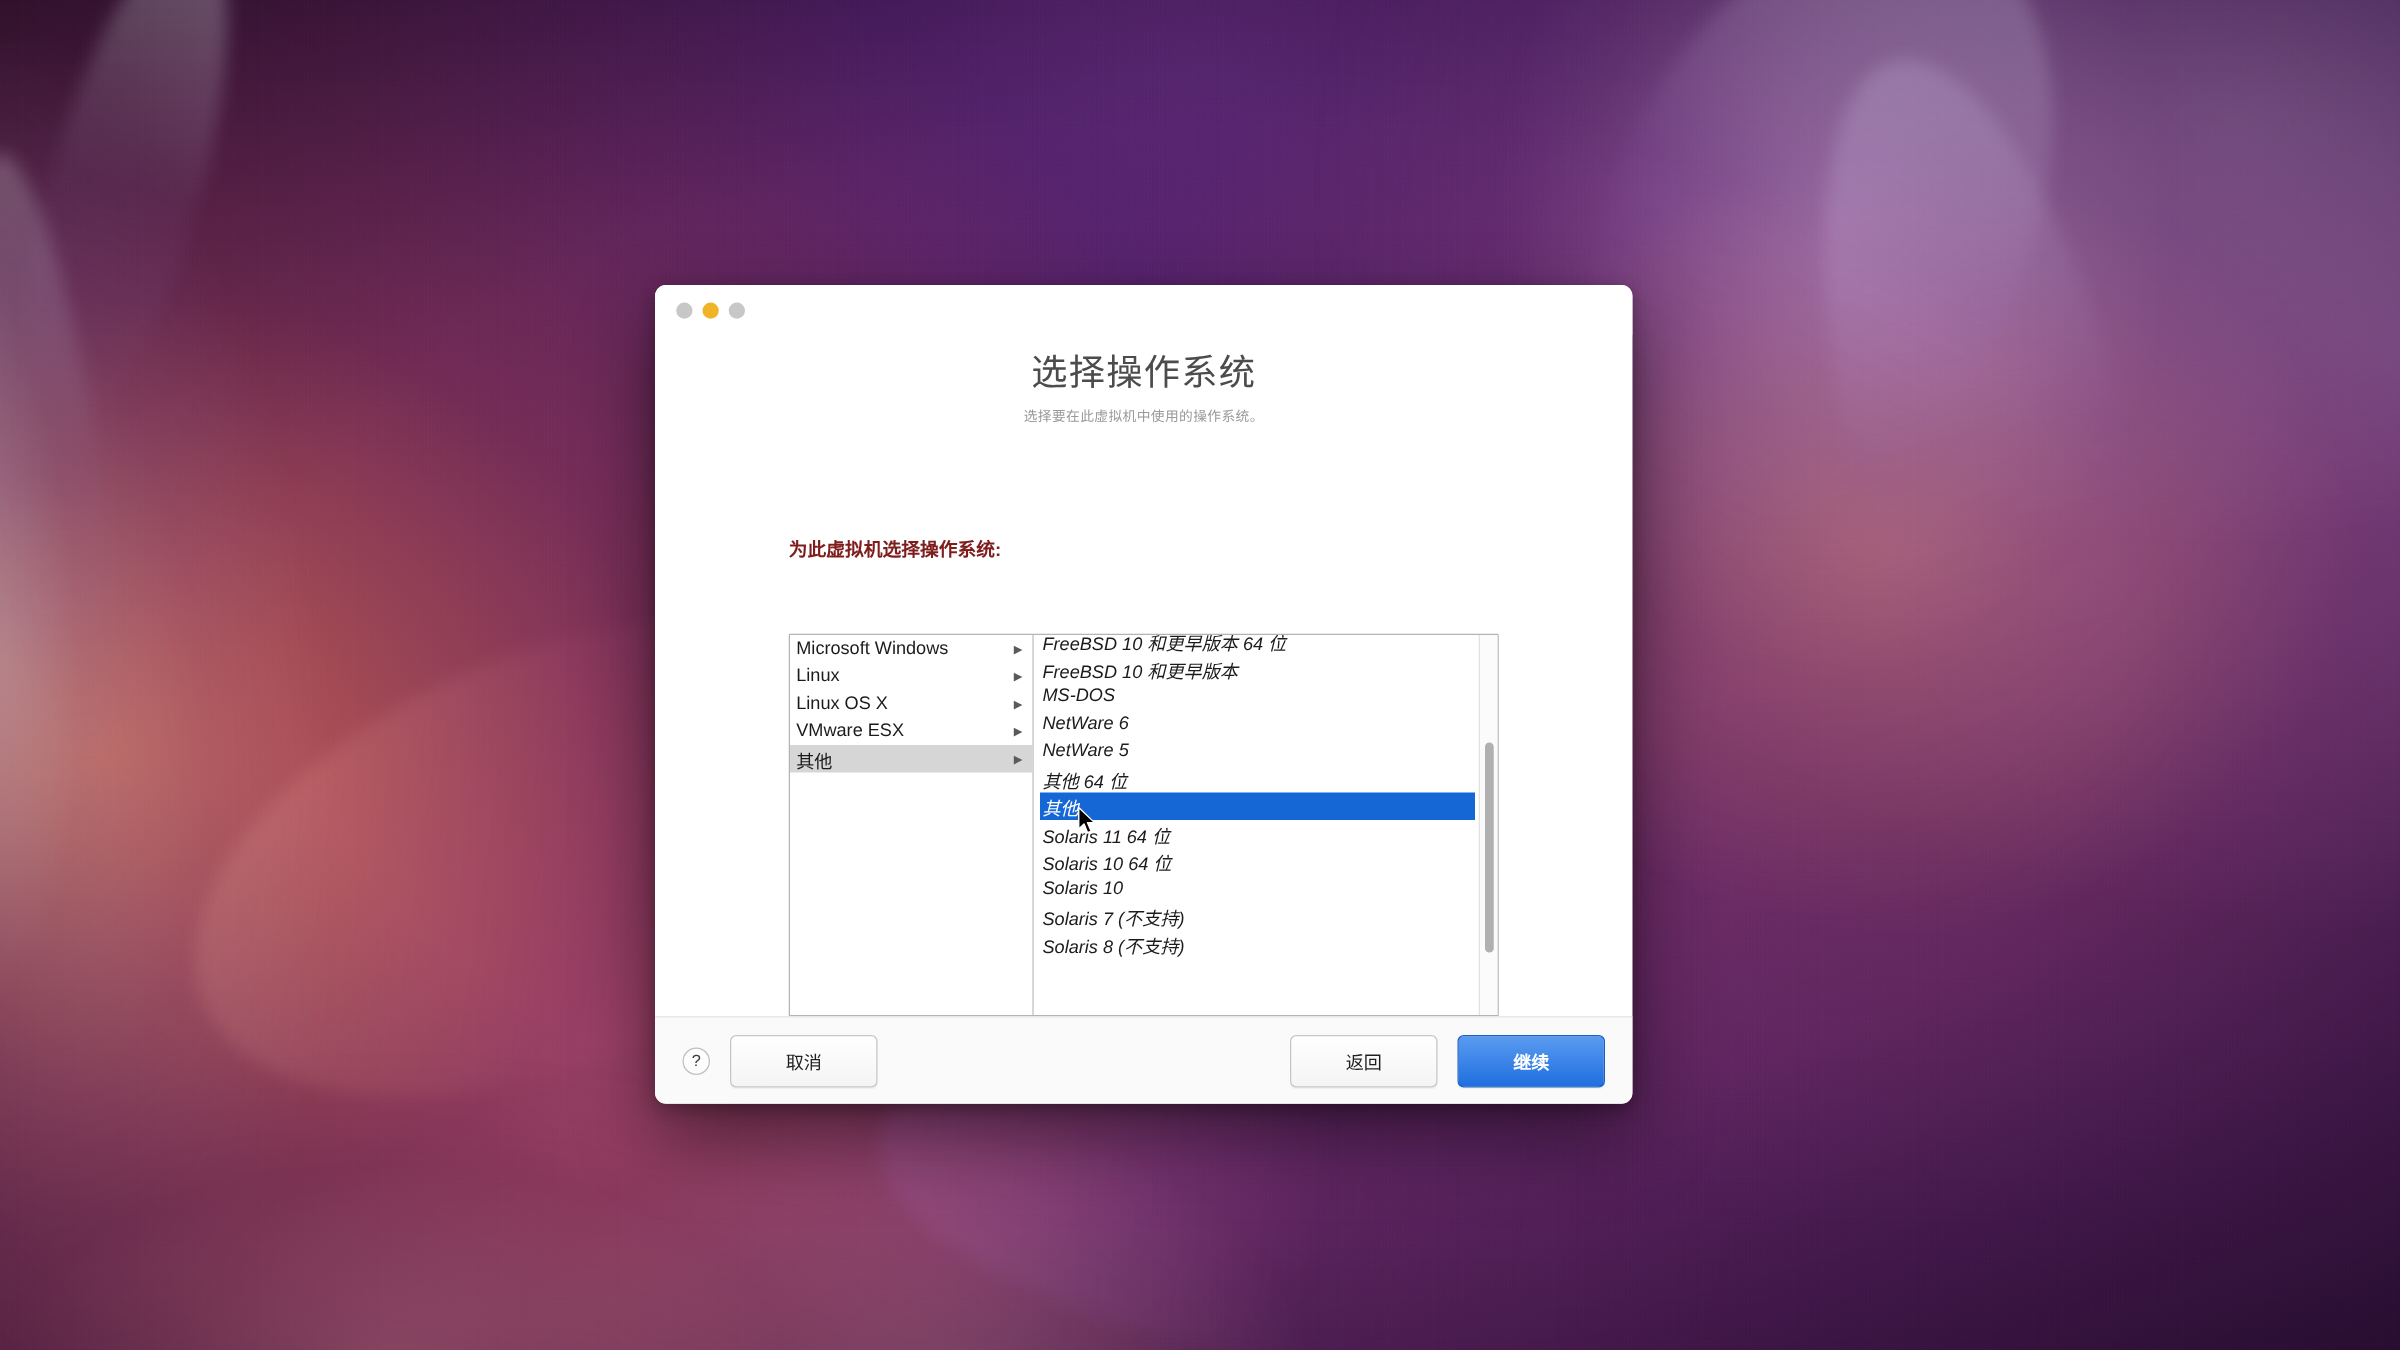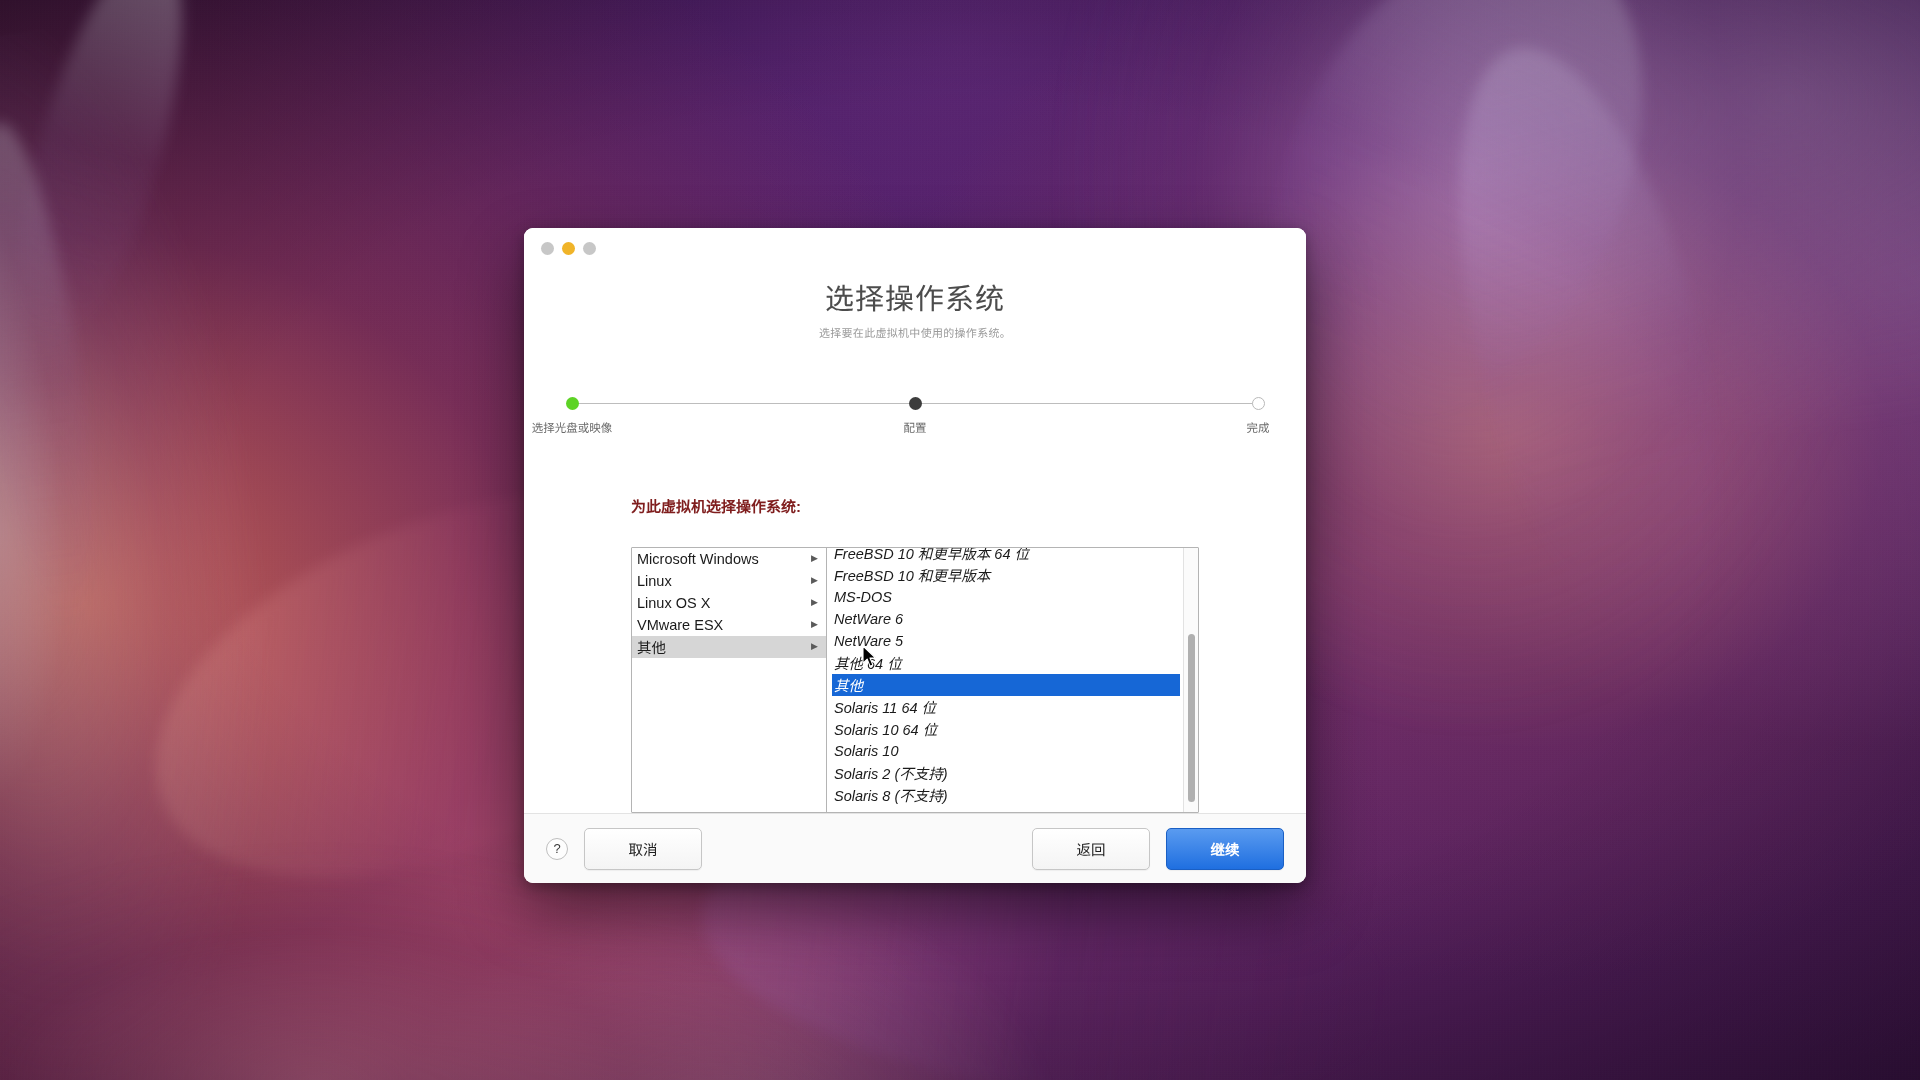--- a/index.html
+++ b/index.html
@@ -163,21 +163,21 @@
     font-weight: 700;
     color: #7f1d1d;
     padding-left: 71px;
   }
 
   
   .os-browser {
     margin-top: 14px;
     margin-left: 71px;
     margin-right: 71px;
-    height: 266px;
+    height: 306px;
     display: flex;
     border: 1px solid #b4b4b4;
     background: #ffffff;
     border-radius: 1px;
     overflow: hidden;
   }
   .pane-left {
     width: 195px;
     flex: 0 0 195px;
     border-right: 1px solid #b4b4b4;
@@ -335,36 +335,20 @@
       <span class="tl-dot tl-zoom"></span>
     </div>
 
     <div class="window-body">
 
       <div class="head-block">
         <div class="page-title">选择操作系统</div>
         <div class="page-subtitle">选择要在此虚拟机中使用的操作系统。</div>
       </div>
 
-      <div class="steps">
-        <div class="step">
-          <div class="step-dot done"></div>
-          <div class="step-label">选择光盘或映像</div>
-        </div>
-        <div class="step-line"></div>
-        <div class="step">
-          <div class="step-dot current"></div>
-          <div class="step-label">配置</div>
-        </div>
-        <div class="step-line"></div>
-        <div class="step">
-          <div class="step-dot todo"></div>
-          <div class="step-label">完成</div>
-        </div>
-      </div>
 
       <div class="select-prompt">为此虚拟机选择操作系统:</div>
 
       <div class="os-browser">
 
         <div class="pane-left">
           <div class="cat-row">
             <span class="cat-label">Microsoft Windows</span>
             <span class="cat-arrow">▶</span>
           </div>
@@ -412,21 +396,21 @@
             <div class="os-row">
               <span>Solaris 11 64 位</span>
             </div>
             <div class="os-row">
               <span>Solaris 10 64 位</span>
             </div>
             <div class="os-row">
               <span>Solaris 10</span>
             </div>
             <div class="os-row">
-              <span>Solaris 2 (不支持)</span>
+              <span>Solaris 7 (不支持)</span>
             </div>
             <div class="os-row">
               <span>Solaris 8 (不支持)</span>
             </div>
           </div>
 
           <div class="vscroll-track">
             <div class="vscroll-thumb" style="top:86px; height:168px;"></div>
           </div>
         </div>

